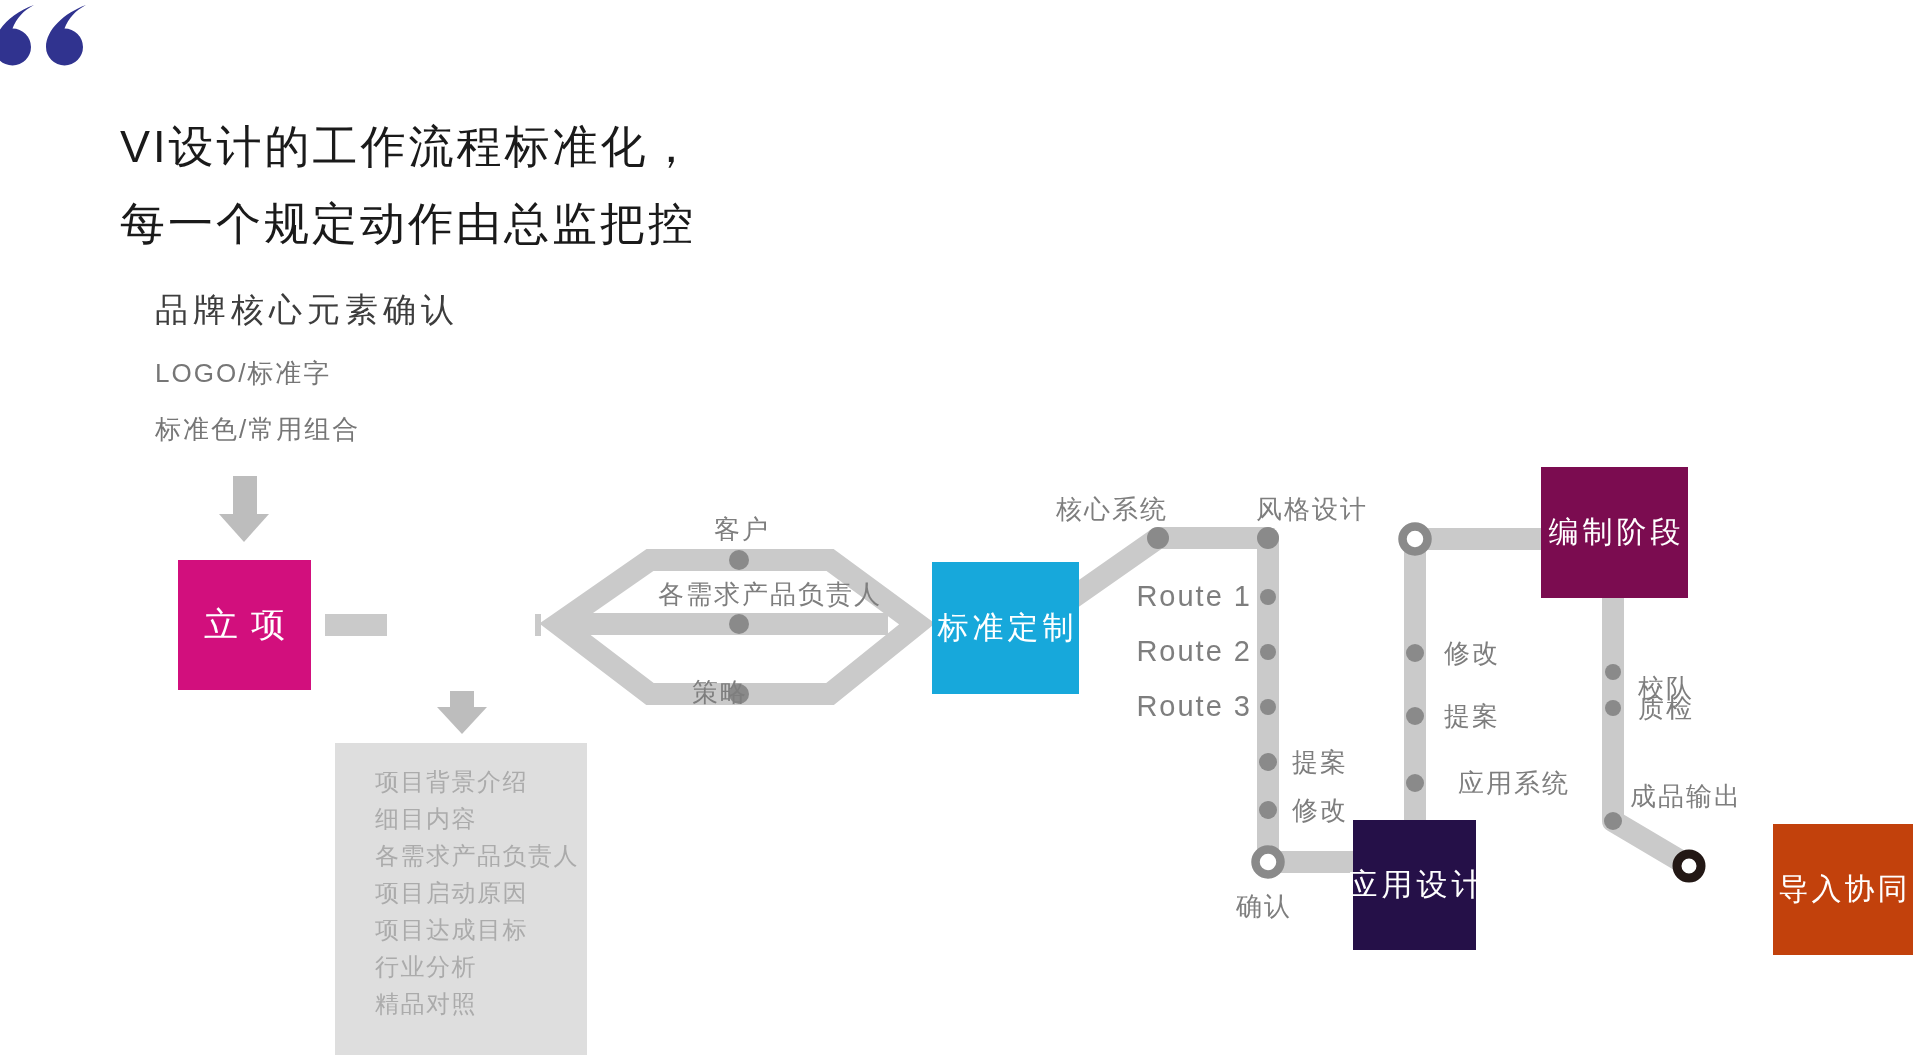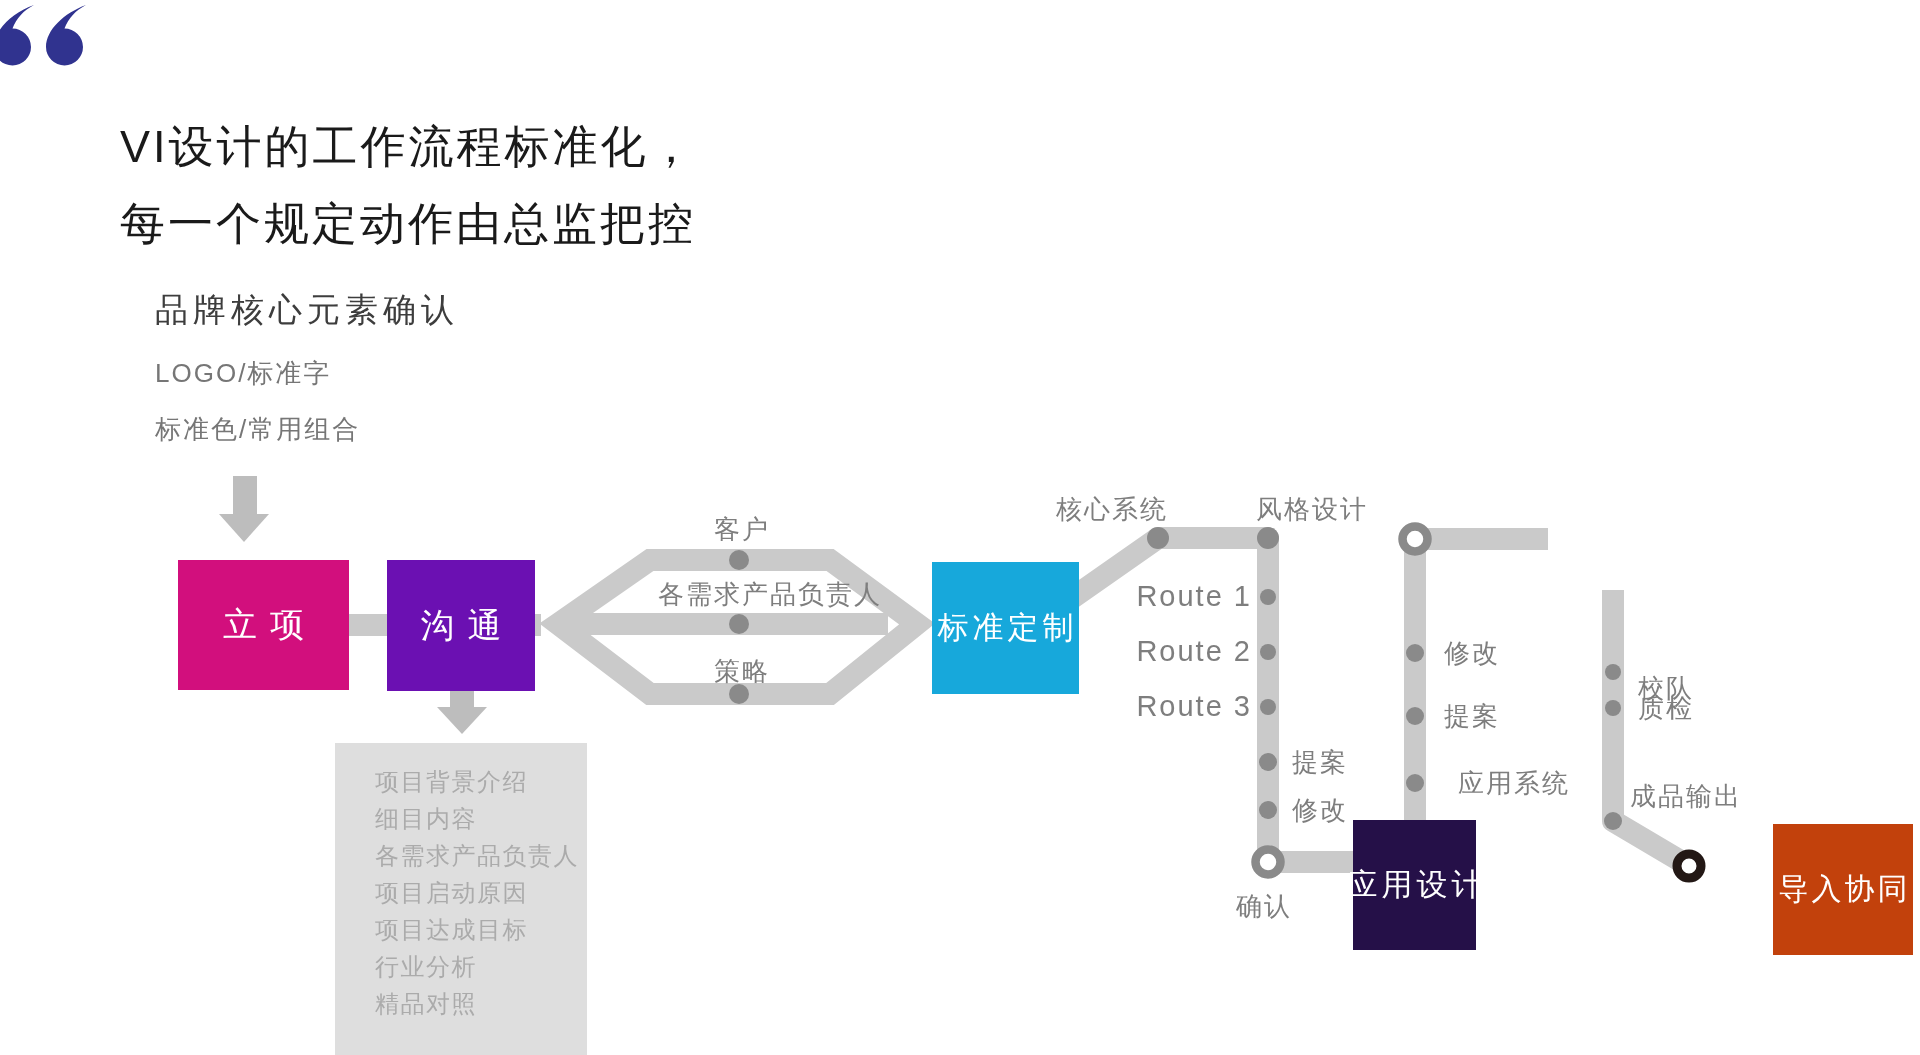--- a/index.html
+++ b/index.html
@@ -21,34 +21,34 @@
     position:absolute;left:155px;z-index:2;
     font-size:26px;letter-spacing:2px;color:#767676;
   }
   .brand-sub.s1{top:356px;}
   .brand-sub.s2{top:412px;}
   .box{
     position:absolute;z-index:3;display:flex;align-items:center;justify-content:center;
     color:#ffffff;
   }
   .box span{white-space:nowrap;}
-  .box.lixiang{left:178px;top:560px;width:171px;height:130px;font-size:34px;letter-spacing:13px;text-indent:13px;}
+  .box.lixiang{left:178px;top:560px;width:133px;height:130px;font-size:34px;letter-spacing:13px;text-indent:13px;}
   .box.goutong{left:387px;top:560px;width:148px;height:131px;font-size:34px;letter-spacing:13px;text-indent:13px;}
   .box.biaozhun{left:932px;top:562px;width:147px;height:132px;font-size:31px;letter-spacing:4px;text-indent:4px;}
   .box.bianzhi{left:1541px;top:467px;width:147px;height:131px;font-size:30px;letter-spacing:4px;text-indent:4px;}
   .box.yingyongsj{left:1353px;top:820px;width:123px;height:130px;font-size:31px;letter-spacing:4px;text-indent:4px;}
   .box.daoru{left:1773px;top:824px;width:140px;height:131px;font-size:30px;letter-spacing:3px;text-indent:3px;}
   .glabel{
     position:absolute;z-index:2;font-size:26px;line-height:30px;
     letter-spacing:2px;color:#7e7e7e;white-space:nowrap;
   }
   .glabel.route{font-size:29px;letter-spacing:2px;width:162px;text-align:right;left:1090px;}
   .lb-kehu{left:692px;top:514px;width:100px;text-align:center;}
   .lb-xuqiu{left:645px;top:579px;width:250px;text-align:center;}
-  .lb-celue{left:692px;top:656px;width:100px;text-align:center;}
+  .lb-celue{left:692px;top:677px;width:100px;}
   .lb-hexin{left:1056px;top:494px;}
   .lb-fengge{left:1256px;top:494px;}
   .lb-route1{top:581px;}
   .lb-route2{top:636px;}
   .lb-route3{top:691px;}
   .lb-tian1{left:1292px;top:747px;}
   .lb-xiugai1{left:1292px;top:795px;}
   .lb-queren{left:1214px;top:891px;width:100px;text-align:center;}
   .lb-xiugai2{left:1444px;top:638px;}
   .lb-tian2{left:1444px;top:701px;}
@@ -132,25 +132,25 @@
     <div>每一个规定动作由总监把控</div>
   </div>
 
   <div class="brand-heading">品牌核心元素确认</div>
   <div class="brand-sub s1">LOGO/标准字</div>
   <div class="brand-sub s2">标准色/常用组合</div>
 
   <div class="box lixiang" style="background-color: rgb(210, 15, 125);">
     <span>立项</span>
   </div>
-  <div class="box goutong" style="background-color: rgb(107, 16, 178);">
-    <span>沟通</span>
-  </div>
   <div class="box biaozhun" style="background-color: rgb(23, 168, 219);">
     <span>标准定制</span>
+  </div>
+  <div class="box bianzhi" style="background-color: rgb(123, 12, 80);">
+    <span>编制阶段</span>
   </div>
   <div class="box yingyongsj" style="background-color: rgb(37, 16, 72);">
     <span>应用设计</span>
   </div>
   <div class="box daoru" style="background-color: #c2410c;">
     <span>导入协同</span>
   </div>
 
   <div class="glabel lb-kehu">客户</div>
   <div class="glabel lb-xuqiu">各需求产品负责人</div>

